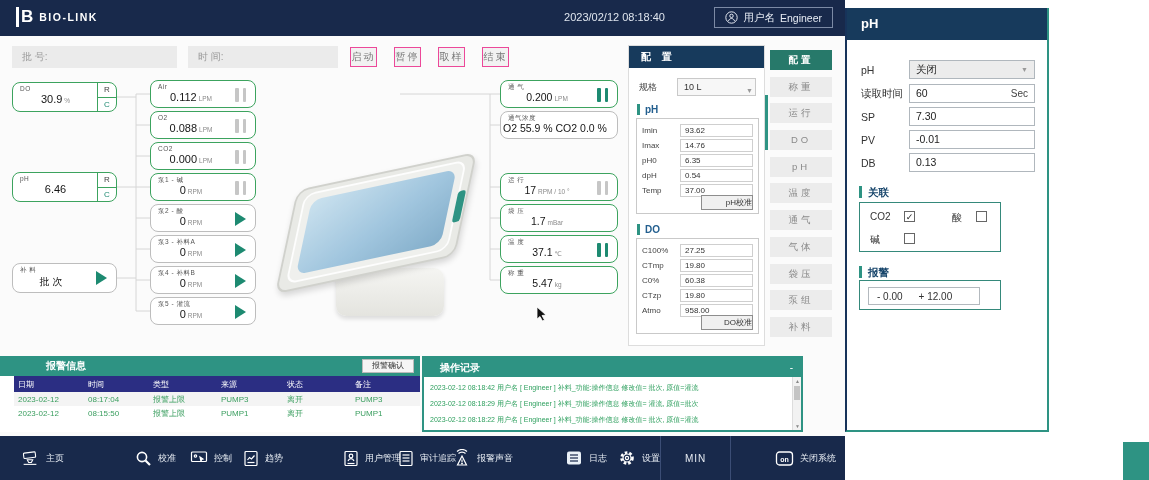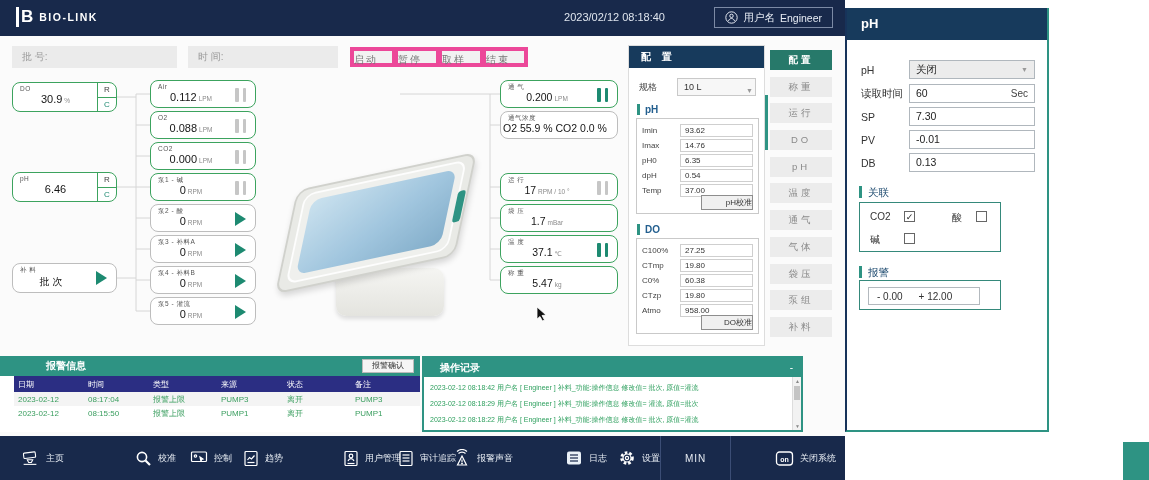--- a/index.html
+++ b/index.html
@@ -10,21 +10,21 @@
 #left{position:absolute;left:0;top:0;width:845px;height:480px;background:#fbfbfb}
 #topbar{position:absolute;left:0;top:0;width:845px;height:36px;background:#18294b}
 #logo{position:absolute;left:16px;top:7px;color:#fff;display:flex;align-items:center;gap:6px}
 #logo .mark{font-weight:bold;font-size:17px;border-left:3px solid #fff;padding-left:2px;line-height:20px}
 #logo .word{font-weight:bold;font-size:10.5px;letter-spacing:1.5px}
 #dt{position:absolute;right:180px;top:11px;color:#dfe5ee;font-size:11px}
 #userbox{position:absolute;right:12px;top:7px;height:21px;border:1px solid #7c8aa5;color:#e8edf5;font-size:10.5px;display:flex;align-items:center;gap:5px;padding:0 10px}
 
 
 .field{position:absolute;top:46px;height:22px;background:#ebebeb;color:#9a9a9a;font-size:10px;line-height:22px;padding-left:10px}
-.cbtn{position:absolute;top:47px;width:46px;height:20px;background:#f2f2f2;border:4px solid #ec4899;color:#777;font-size:10px;text-align:left;line-height:18px;letter-spacing:2px}
+.cbtn{position:absolute;top:47px;width:27px;height:20px;background:#f2f2f2;border:1px solid #ec4899;color:#777;font-size:10px;text-align:center;line-height:18px;letter-spacing:2px}
 
 
 .sbox,.fbox{background:#fff;border:1.5px solid #3ca35e;border-radius:8px;position:relative}
 .sbox{position:absolute;left:12px;width:105px;height:30px}
 .b-green{border-color:#3ca35e}
 .b-gray{border-color:#bdbdbd}
 .flab{position:absolute;top:2px;left:7px;font-size:6.5px;color:#555;letter-spacing:.5px}
 .fval{position:absolute;left:2px;right:26px;top:10px;text-align:center;font-size:11px;color:#151515;white-space:nowrap}
 .fval b{font-weight:normal}
 .funit{font-style:normal;font-size:6.5px;color:#8a8a8a;margin-left:2px}
@@ -105,21 +105,21 @@
 
 
 #rpanel{position:absolute;left:845px;top:0;width:304px;height:480px;background:#fff}
 #phcard{position:absolute;left:0;top:8px;width:204px;height:424px;background:#fff;border-left:2px solid #17335a;border-right:2px solid #2e9383;border-bottom:2px solid #2e9383}
 #phcard .hd{height:32px;background:#173a5c;color:#fff;font-size:13px;font-weight:bold;line-height:32px;padding-left:14px}
 .prow{position:absolute;left:14px;right:12px;height:19px;display:flex;align-items:center}
 .plab{width:48px;font-size:10.5px;color:#333}
 .pctl{flex:1;height:19px;border:1px solid #b0b7bd;font-size:10.5px;color:#222;line-height:17px;padding:0 6px;position:relative;background:#fff;display:flex;justify-content:space-between;align-items:center}
 .pctl.sel{background:#ececec}
 .psuffix{font-size:10px;color:#444}
-.ptitle{position:absolute;left:12px;font-size:10.5px;font-weight:normal;color:#17456b;border-left:3px solid #2e9383;padding-left:6px;line-height:12px}
+.ptitle{position:absolute;left:12px;font-size:10.5px;font-weight:bold;color:#17456b;border-left:3px solid #2e9383;padding-left:6px;line-height:12px}
 .pbox{position:absolute;left:12px;width:142px;border:1px solid #35897b;background:#fff}
 .cb{width:11px;height:11px;border:1px solid #666;display:inline-block;font-size:9px;line-height:10px;text-align:center;color:#222;vertical-align:middle;margin-left:6px}
 .cblab{font-size:10px;color:#333}
 #alarmfield{position:absolute;left:8px;top:6px;width:112px;height:18px;border:1px solid #b3b9be;display:flex;align-items:center;gap:16px;padding:0 8px;font-size:10px;color:#333}
 #cornerteal{position:absolute;right:0;bottom:0;width:26px;height:38px;background:#2e9383}
 
 
 #cursor{position:absolute;left:536px;top:306px}
 </style>
 </head>

